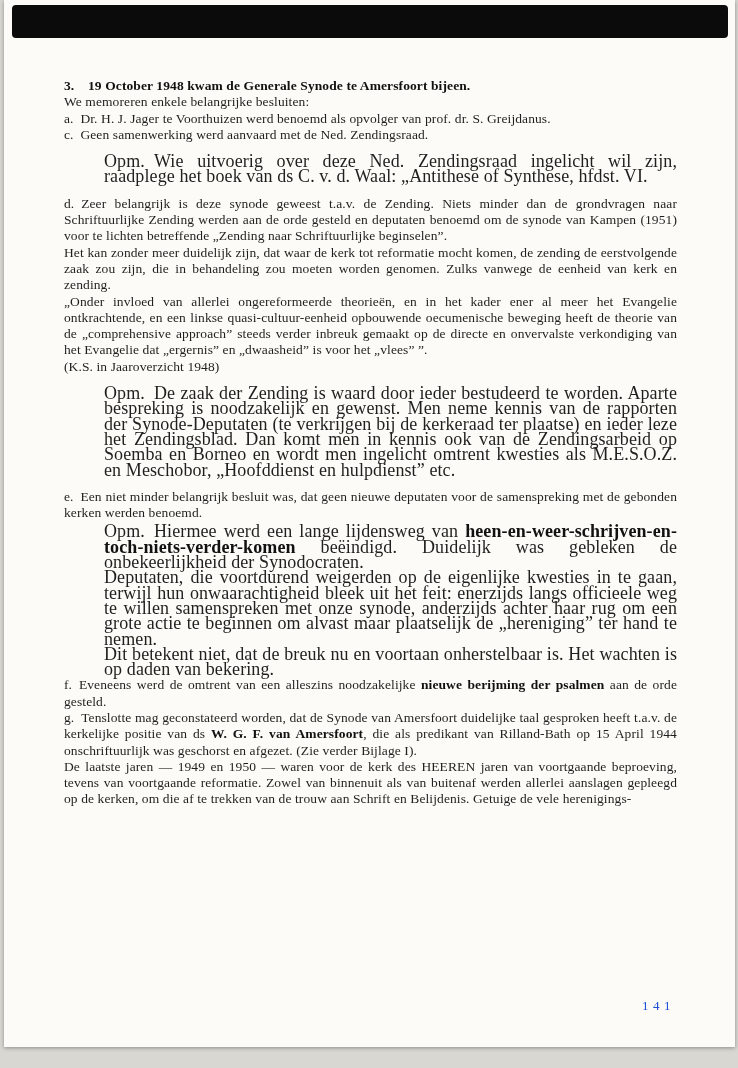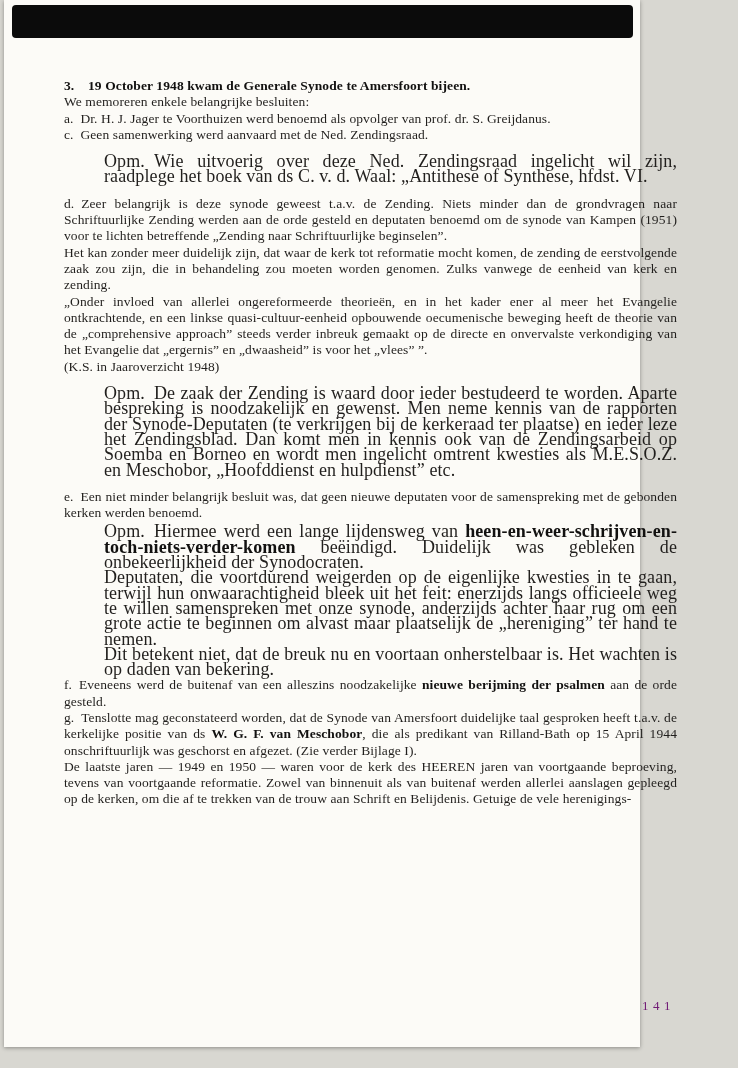--- a/index.html
+++ b/index.html
@@ -12,21 +12,21 @@
     position: relative;
     width: 738px;
     height: 1068px;
     background: #d8d7d1;
     overflow: hidden;
   }
   .sheet {
     position: absolute;
     left: 4px;
     top: 0;
-    width: 636px;
+    width: 731px;
     height: 1047px;
     background: #fcfbf7;
     box-shadow: 0 1px 4px rgba(0,0,0,0.35);
   }
   .topband {
     position: absolute;
     left: 8px;
     top: 5px;
     right: 7px;
     height: 33px;
@@ -56,21 +56,21 @@
   }
   .blk-opm { margin-top: 11px; margin-bottom: 11px; }
   .blk-opm-start { margin-top: 3px; }
   .blk-opm-end { }
   .pagenum {
     position: absolute;
     left: 642px;
     top: 998px;
     font-size: 13px;
     letter-spacing: 4.5px;
-    color: #701a75;
+    color: #1d4ed8;
   }
 </style>
 </head>
 <body>
 
 <div class="scan">
   <div class="sheet">
     <div class="topband"></div>
     <div class="textcol">
         <p class="blk blk-p"><b>3.  19 October 1948 kwam de Generale Synode te Amersfoort bijeen.</b></p>
@@ -80,19 +80,19 @@
         <p class="blk blk-opm"><span>Opm. Wie uitvoerig over deze Ned. Zendingsraad ingelicht wil zijn, raadplege het boek van ds C. v. d. Waal: „Antithese of Synthese, hfdst. VI.</span></p>
         <p class="blk blk-p"><span>d. Zeer belangrijk is deze synode geweest t.a.v. de Zending. Niets minder dan de grondvragen naar Schriftuurlijke Zending werden aan de orde gesteld en deputaten benoemd om de synode van Kampen (1951) voor te lichten betreffende „Zending naar Schriftuurlijke beginselen”.</span></p>
         <p class="blk blk-p"><span>Het kan zonder meer duidelijk zijn, dat waar de kerk tot reformatie mocht komen, de zending de eerstvolgende zaak zou zijn, die in behandeling zou moeten worden genomen. Zulks vanwege de eenheid van kerk en zending.</span></p>
         <p class="blk blk-p"><span>„Onder invloed van allerlei ongereformeerde theorieën, en in het kader ener al meer het Evangelie ontkrachtende, en een linkse quasi-cultuur-eenheid opbouwende oecumenische beweging heeft de theorie van de „comprehensive approach” steeds verder inbreuk gemaakt op de directe en onvervalste verkondiging van het Evangelie dat „ergernis” en „dwaasheid” is voor het „vlees” ”.</span></p>
         <p class="blk blk-sig"><span>(K.S. in Jaaroverzicht 1948)</span></p>
         <p class="blk blk-opm"><span>Opm. De zaak der Zending is waard door ieder bestudeerd te worden. Aparte bespreking is noodzakelijk en gewenst. Men neme kennis van de rapporten der Synode-Deputaten (te verkrijgen bij de kerkeraad ter plaatse) en ieder leze het Zendingsblad. Dan komt men in kennis ook van de Zendingsarbeid op Soemba en Borneo en wordt men ingelicht omtrent kwesties als M.E.S.O.Z. en Meschobor, „Hoofddienst en hulpdienst” etc.</span></p>
         <p class="blk blk-p"><span>e. Een niet minder belangrijk besluit was, dat geen nieuwe deputaten voor de samenspreking met de gebonden kerken werden benoemd.</span></p>
         <p class="blk blk-opm-start"><span>Opm. Hiermee werd een lange lijdensweg van </span><b>heen-en-weer-schrijven-en-toch-niets-verder-komen</b><span> beëindigd. Duidelijk was gebleken de onbekeerlijkheid der Synodocraten.</span></p>
         <p class="blk blk-opm-mid"><span>Deputaten, die voortdurend weigerden op de eigenlijke kwesties in te gaan, terwijl hun onwaarachtigheid bleek uit het feit: enerzijds langs officieele weg te willen samenspreken met onze synode, anderzijds achter haar rug om een grote actie te beginnen om alvast maar plaatselijk de „hereniging” ter hand te nemen.</span></p>
         <p class="blk blk-opm-end"><span>Dit betekent niet, dat de breuk nu en voortaan onherstelbaar is. Het wachten is op daden van bekering.</span></p>
-        <p class="blk blk-p"><span>f. Eveneens werd de buitenaf van een alleszins noodzakelijke </span><b>nieuwe berijming der psalmen</b><span> aan de orde gesteld.</span></p>
-        <p class="blk blk-p"><span>g. Tenslotte mag geconstateerd worden, dat de Synode van Amersfoort duidelijke taal gesproken heeft t.a.v. de kerkelijke positie van ds </span><b>W. G. F. van Meschobor</b><span>, die als predikant van Rilland-Bath op 15 April 1944 onschriftuurlijk was geschorst en afgezet. (Zie verder Bijlage I).</span></p>
+        <p class="blk blk-p"><span>f. Eveneens werd de omtrent van een alleszins noodzakelijke </span><b>nieuwe berijming der psalmen</b><span> aan de orde gesteld.</span></p>
+        <p class="blk blk-p"><span>g. Tenslotte mag geconstateerd worden, dat de Synode van Amersfoort duidelijke taal gesproken heeft t.a.v. de kerkelijke positie van ds </span><b>W. G. F. van Amersfoort</b><span>, die als predikant van Rilland-Bath op 15 April 1944 onschriftuurlijk was geschorst en afgezet. (Zie verder Bijlage I).</span></p>
         <p class="blk blk-p"><span>De laatste jaren — 1949 en 1950 — waren voor de kerk des HEEREN jaren van voortgaande beproeving, tevens van voortgaande reformatie. Zowel van binnenuit als van buitenaf werden allerlei aanslagen gepleegd op de kerken, om die af te trekken van de trouw aan Schrift en Belijdenis. Getuige de vele herenigings-</span></p>
       </div>
   </div>
   <div class="pagenum">141</div>
 </div>
 
 </body></html>

